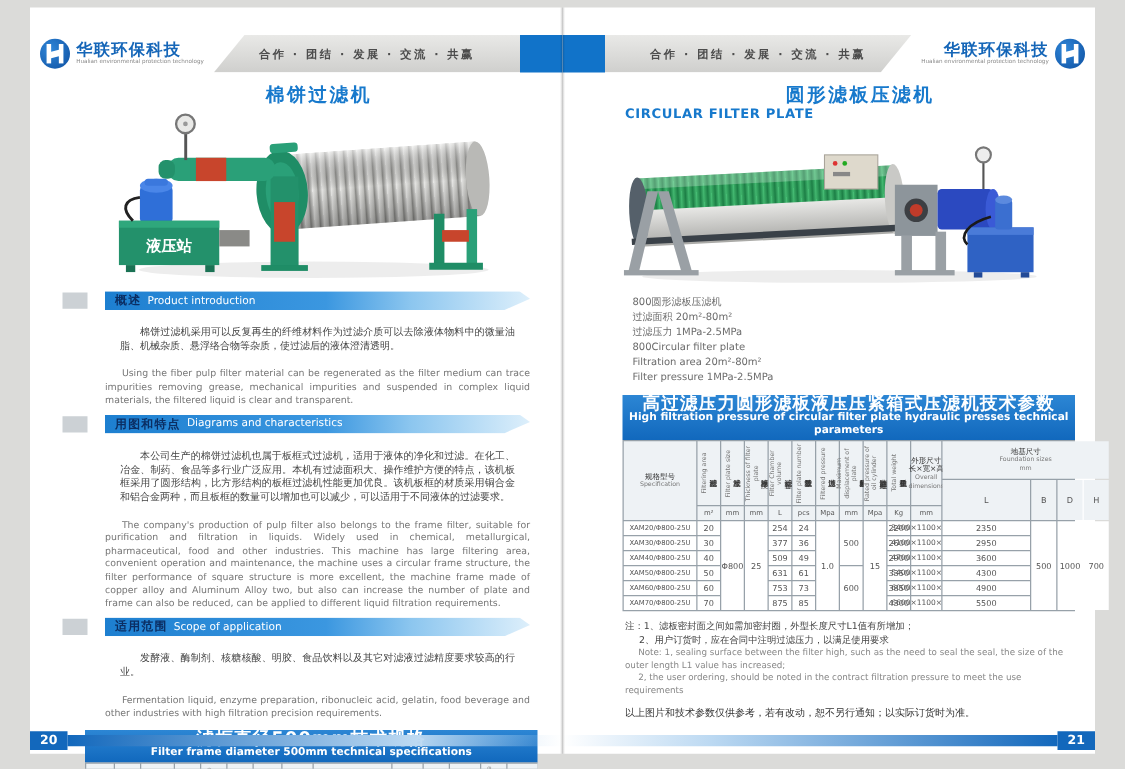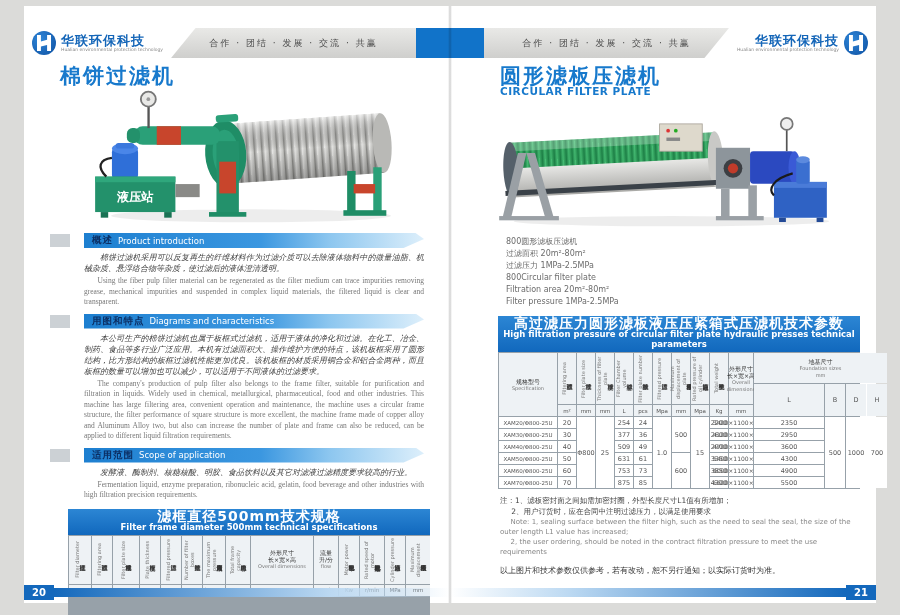--- a/index.html
+++ b/index.html
@@ -20,42 +20,42 @@
   .logo-area{display:flex;align-items:center;gap:5px;padding:0 8px;background:#fff;}
   .logo-icon{width:24px;height:24px;border-radius:50%;background:radial-gradient(circle at 35% 35%,#2f86d8,#0d4fa0);
     position:relative;flex:0 0 auto;}
   .logo-icon:before{content:"";position:absolute;left:5px;top:4px;width:14px;height:16px;
     background:#fff;clip-path:polygon(0 0,28% 0,28% 40%,72% 30%,72% 0,100% 0,100% 100%,72% 100%,72% 62%,28% 72%,28% 100%,0 100%);}
   .logo-txt .cn{font-size:13px;font-weight:bold;color:#1566b8;letter-spacing:1px;line-height:13px;}
   .logo-txt .en{font-size:4.5px;color:#888;line-height:6px;white-space:nowrap;}
   .slogan-band{flex:1;background:linear-gradient(180deg,#e9e9e7,#cfcfcd);display:flex;align-items:center;justify-content:center;}
   .page-left .slogan-band{clip-path:polygon(10% 0,100% 0,100% 100%,0 100%);}
   .page-right .slogan-band{clip-path:polygon(0 0,100% 0,90% 100%,0 100%);}
-  .slogan{font-size:9px;font-weight:normal;color:#4c4c4c;letter-spacing:2px;text-align:center;}
+  .slogan{font-size:9px;font-weight:bold;color:#4c4c4c;letter-spacing:2px;text-align:center;}
   .blue-block{width:34px;background:#1173c9;flex:0 0 auto;}
 
   
   .pg-title{margin:10px 0 0 36px;}
-  .pg-title .cn{font-size:21px;font-weight:bold;color:#1779cc;letter-spacing:2px;line-height:17px;}
+  .pg-title .cn{font-size:15px;font-weight:bold;color:#1779cc;letter-spacing:2px;line-height:17px;text-align:center;}
   .pg-title .en{font-size:10.5px;font-weight:bold;color:#1779cc;letter-spacing:.5px;line-height:13px;}
 
   
   .machine{display:block;margin:2px auto 0 auto;}
 
   
   .section{position:relative;margin:6px 26px 0 60px;}
   .sec-square{position:absolute;left:-34px;top:1px;width:20px;height:13px;background:#ccd1d5;}
   .sec-bar{height:15px;display:flex;align-items:center;gap:5px;padding-left:8px;
     background:linear-gradient(90deg,#1d7fd0 0%,#3b97e0 52%,#8cc6ef 72%,#ddeffb 100%);
     clip-path:polygon(0 0,97.5% 0,100% 40%,94% 100%,0 100%);}
   .sec-bar .cn{font-size:9.5px;font-weight:bold;color:#0b2e63;letter-spacing:1px;}
   .sec-bar .en{font-size:8.5px;color:#fff;}
   .sec-body{margin-top:4px;}
-  .p-cn{font-size:8px;color:#444;line-height:11px;text-align:justify;text-indent:2em;margin:0;font-style:italic;}
-  .p-en{font-size:7.5px;color:#777;line-height:10.5px;text-align:justify;text-indent:1.8em;margin:2px 0 0 0;font-family:Liberation Serif, serif;}
+  .p-cn{font-size:8px;color:#444;line-height:11px;text-align:justify;text-indent:2em;margin:12px;}
+  .p-en{font-size:7.5px;color:#777;line-height:10.5px;text-align:justify;text-indent:1.8em;margin:2px 0 0 0;}
 
   
   .tbl{margin:8px 20px 0 44px;}
   .tbl-title{background:linear-gradient(180deg,#2c86d4,#1168bd);color:#fff;text-align:center;padding:2px 0 3px 0;}
   .tbl-title .t1{font-size:14px;font-weight:bold;letter-spacing:1px;line-height:11px;}
   .tbl-title .t2{font-size:8.5px;font-weight:bold;line-height:10px;}
   .grid{display:grid;gap:1px;background:#97a1a9;padding:1px;}
   .grid>div{background:#fff;display:flex;align-items:center;justify-content:center;text-align:center;}
   .hcell{background:#eef2f5 !important;}
   .ucell{background:#eef2f5 !important;font-size:5.5px;color:#555;}

